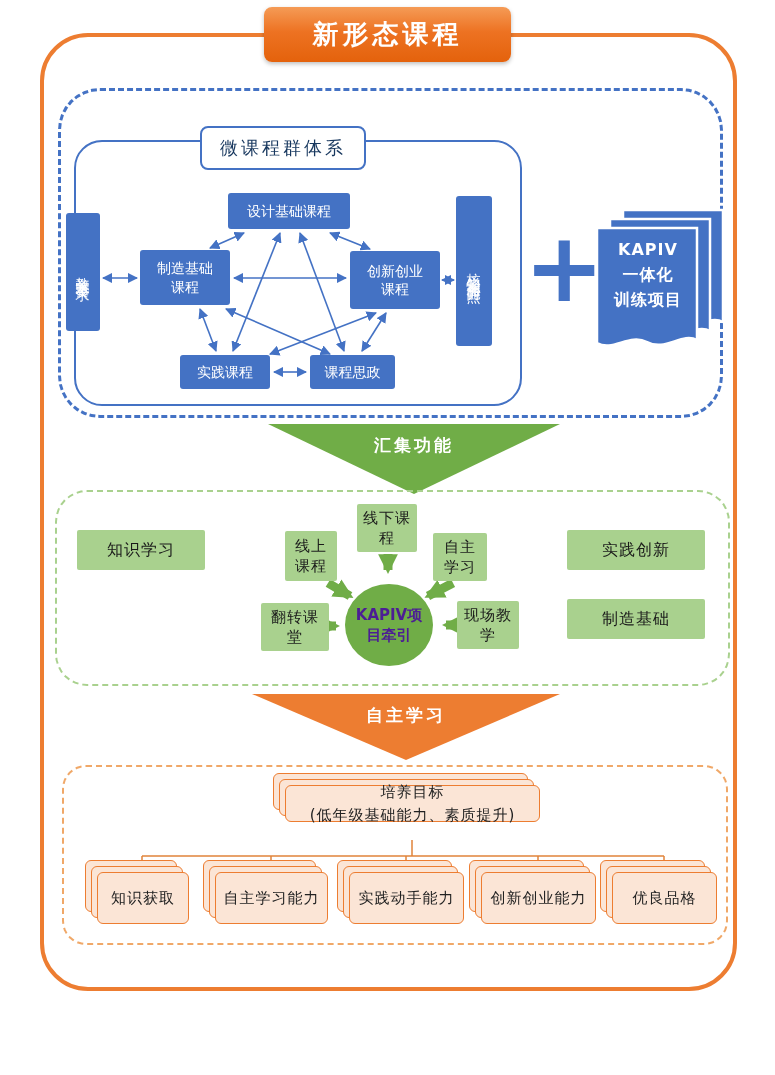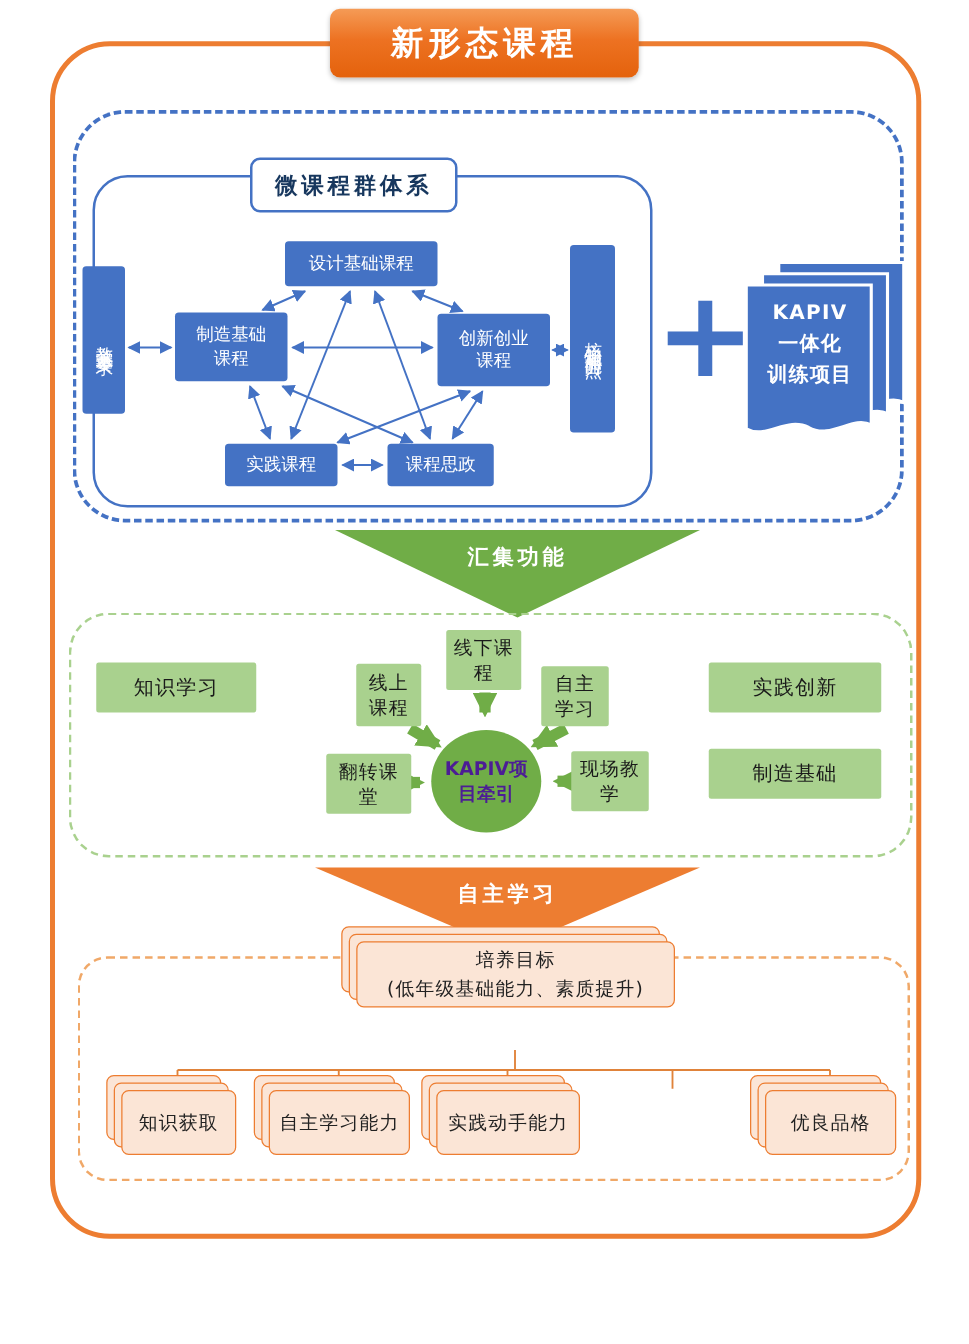--- a/index.html
+++ b/index.html
@@ -15,21 +15,21 @@
     color:#fff;font-weight:bold;font-size:26px;letter-spacing:4px;z-index:20;
     box-shadow:0 2px 4px rgba(0,0,0,.25)}
 
   .dash-blue{position:absolute;left:58px;top:88px;width:665px;height:330px;
     border:3px dashed #4472C4;border-radius:42px}
   .inner-blue{position:absolute;left:74px;top:140px;width:448px;height:266px;
     border:2px solid #4472C4;border-radius:28px}
   .micro-title{position:absolute;left:200px;top:126px;width:166px;height:44px;
     background:#fff;border:2px solid #4472C4;border-radius:8px;
     display:flex;align-items:center;justify-content:center;
-    font-weight:bold;font-size:18px;color:#17375E;letter-spacing:3px;z-index:5}
+    font-weight:normal;font-size:18px;color:#17375E;letter-spacing:3px;z-index:5}
 
   .bluebox{position:absolute;background:#4472C4;color:#fff;display:flex;flex-direction:column;
     align-items:center;justify-content:center;text-align:center;border-radius:3px;
     font-size:14px;line-height:1.3;z-index:4}
   .vert{writing-mode:vertical-lr;text-orientation:upright;letter-spacing:2px;
     display:flex;align-items:center;justify-content:center;flex-direction:row}
 
   .plus{position:absolute;left:524px;top:218px;width:72px;height:104px;color:#4472C4;
     font-size:96px;font-weight:bold;line-height:100px;text-align:center}
 
@@ -219,21 +219,21 @@
       <line x1="350" y1="75" x2="350" y2="91"></line>
       <line x1="80" y1="91" x2="602" y2="91"></line>
       <line x1="80" y1="91" x2="80" y2="106"></line>
       <line x1="209" y1="91" x2="209" y2="106"></line>
       <line x1="344" y1="91" x2="344" y2="106"></line>
       <line x1="476" y1="91" x2="476" y2="106"></line>
       <line x1="602" y1="91" x2="602" y2="106"></line>
     </g>
   </svg>
 
-  <div class="stack" style="left:285px;top:753px;width:255px;height:53px">
+  <div class="stack" style="left:285px;top:785px;width:255px;height:37px">
     <div class="layer g2"></div>
     <div class="layer g1"></div>
     <div class="layer front">
       <div>培养目标</div>
       <div>(低年级基础能力、素质提升)</div>
     </div>
   </div>
 
   <div class="stack" style="left:97px;top:872px;width:92px;height:52px">
     <div class="layer g2"></div>
@@ -252,20 +252,27 @@
   </div>
 
   <div class="stack" style="left:349px;top:872px;width:115px;height:52px">
     <div class="layer g2"></div>
     <div class="layer g1"></div>
     <div class="layer front">
       <span>实践动手能力</span>
     </div>
   </div>
 
+  <div class="stack" style="left:481px;top:872px;width:115px;height:52px">
+    <div class="layer g2"></div>
+    <div class="layer g1"></div>
+    <div class="layer front">
+      <span>创新创业能力</span>
+    </div>
+  </div>
 
   <div class="stack" style="left:612px;top:872px;width:105px;height:52px">
     <div class="layer g2"></div>
     <div class="layer g1"></div>
     <div class="layer front">
       <span>优良品格</span>
     </div>
   </div>
 
 </div>

